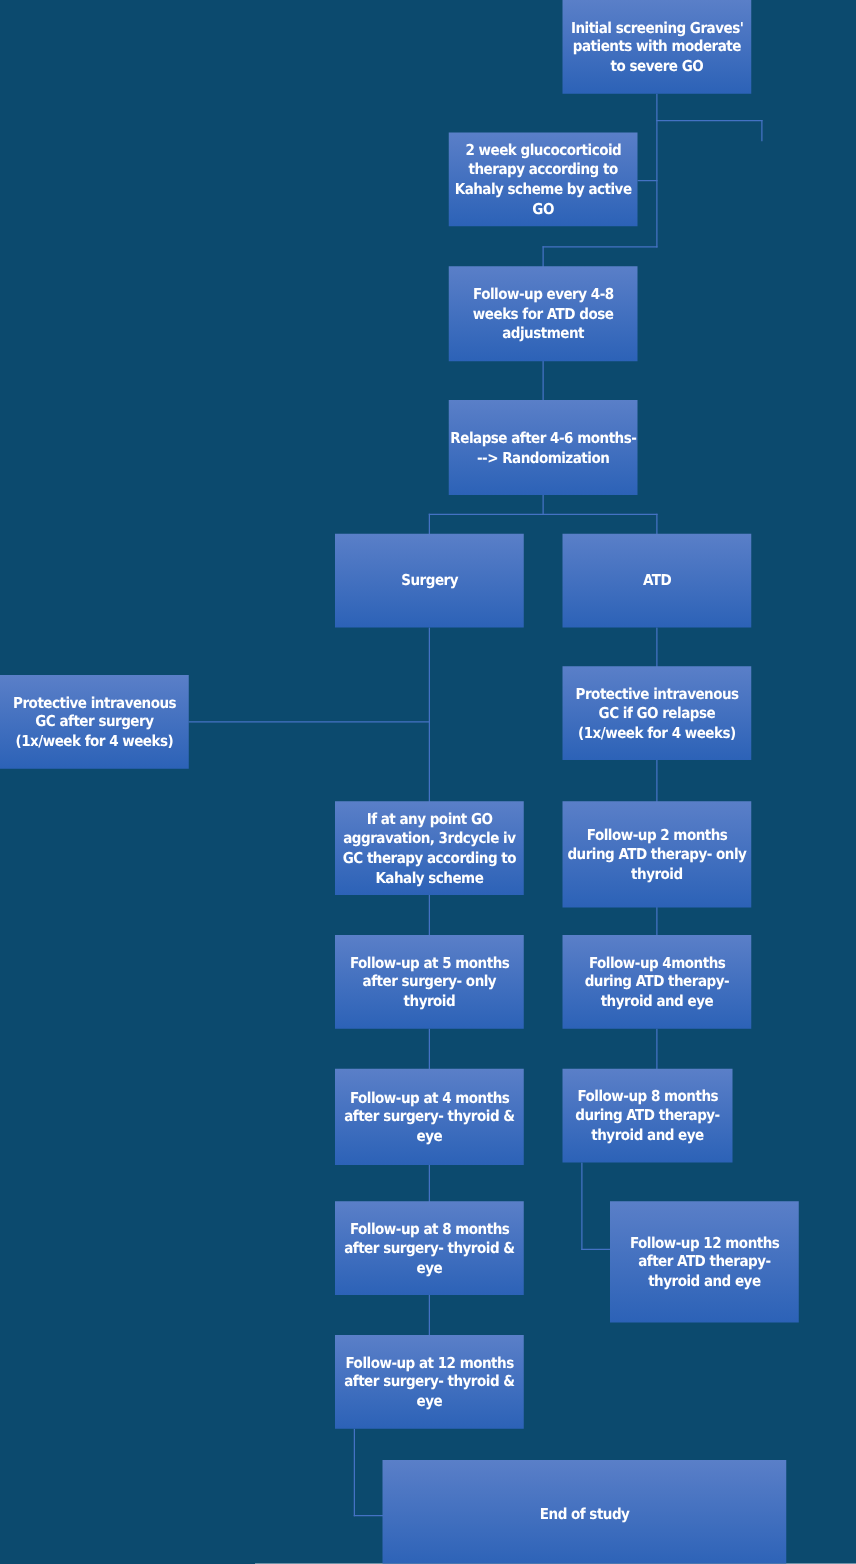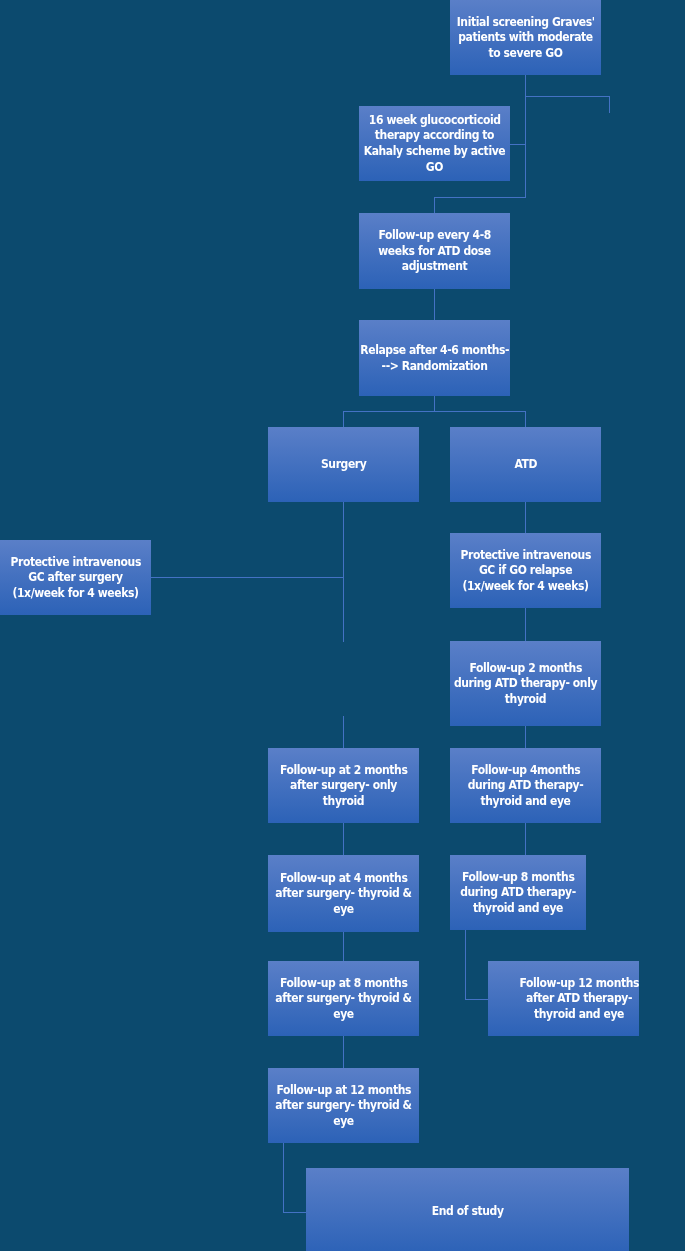--- a/index.html
+++ b/index.html
@@ -54,21 +54,21 @@
   #n7  { left: 450px; top: 427px;  width: 151px; height: 75px; }
   #n8  { left: 0px;   top: 540px;  width: 151px; height: 75px; }
   #n9  { left: 450px; top: 533px;  width: 151px; height: 75px; }
   #n10 { left: 268px; top: 641px;  width: 151px; height: 75px; }
   #n11 { left: 450px; top: 641px;  width: 151px; height: 85px; }
   #n12 { left: 268px; top: 748px;  width: 151px; height: 75px; }
   #n13 { left: 450px; top: 748px;  width: 151px; height: 75px; }
   #n14 { left: 268px; top: 855px;  width: 151px; height: 77px; }
   #n15 { left: 450px; top: 855px;  width: 136px; height: 75px; }
   #n16 { left: 268px; top: 961px;  width: 151px; height: 75px; }
-  #n17 { left: 488px; top: 961px;  width: 151px; height: 75px; justify-content: flex-end; }
+  #n17 { left: 488px; top: 961px;  width: 151px; height: 97px; }
   #n18 { left: 268px; top: 1068px; width: 151px; height: 75px; }
   #n19 { left: 306px; top: 1168px; width: 323px; height: 86px; }
 
   
   #c1  { left: 525px; top: 75px;   height: 123px; }
   #c2  { left: 525px; top: 96px;   width: 85px; }
   #c3  { left: 609px; top: 96px;   height: 17px; }
   #c4  { left: 510px; top: 144px;  width: 16px; }
   #c5  { left: 434px; top: 197px;  width: 92px; }
   #c6  { left: 434px; top: 197px;  height: 17px; }
@@ -119,41 +119,45 @@
   <div class="conn v" id="c20"></div>
   <div class="conn v" id="c21"></div>
   <div class="conn h" id="c22"></div>
   <div class="conn v" id="c23"></div>
   <div class="conn v" id="c24"></div>
   <div class="conn h" id="c25"></div>
 
   <div class="node" id="n1"><span class="label">Initial screening Graves'
 patients with moderate
 to severe GO</span></div>
-  <div class="node" id="n2"><span class="label">16 week glucocorticoid
+  <div class="node" id="n2"><span class="label">2 week glucocorticoid
 therapy according to
 Kahaly scheme by active
 GO</span></div>
   <div class="node" id="n4"><span class="label">Follow-up every 4-8
 weeks for ATD dose
 adjustment</span></div>
   <div class="node" id="n5"><span class="label">Relapse after 4-6 months-
 --&gt; Randomization</span></div>
   <div class="node" id="n6"><span class="label">Surgery</span></div>
   <div class="node" id="n7"><span class="label">ATD</span></div>
   <div class="node" id="n8"><span class="label">Protective intravenous
 GC after surgery
 (1x/week for 4 weeks)</span></div>
   <div class="node" id="n9"><span class="label">Protective intravenous
 GC if GO relapse
 (1x/week for 4 weeks)</span></div>
+  <div class="node" id="n10"><span class="label">If at any point GO
+aggravation, 3rdcycle iv
+GC therapy according to
+Kahaly scheme</span></div>
   <div class="node" id="n11"><span class="label">Follow-up 2 months
 during ATD therapy- only
 thyroid</span></div>
-  <div class="node" id="n12"><span class="label">Follow-up at 2 months
+  <div class="node" id="n12"><span class="label">Follow-up at 5 months
 after surgery- only
 thyroid</span></div>
   <div class="node" id="n13"><span class="label">Follow-up 4months
 during ATD therapy-
 thyroid and eye</span></div>
   <div class="node" id="n14"><span class="label">Follow-up at 4 months
 after surgery- thyroid &amp;
 eye</span></div>
   <div class="node" id="n15"><span class="label">Follow-up 8 months
 during ATD therapy-

